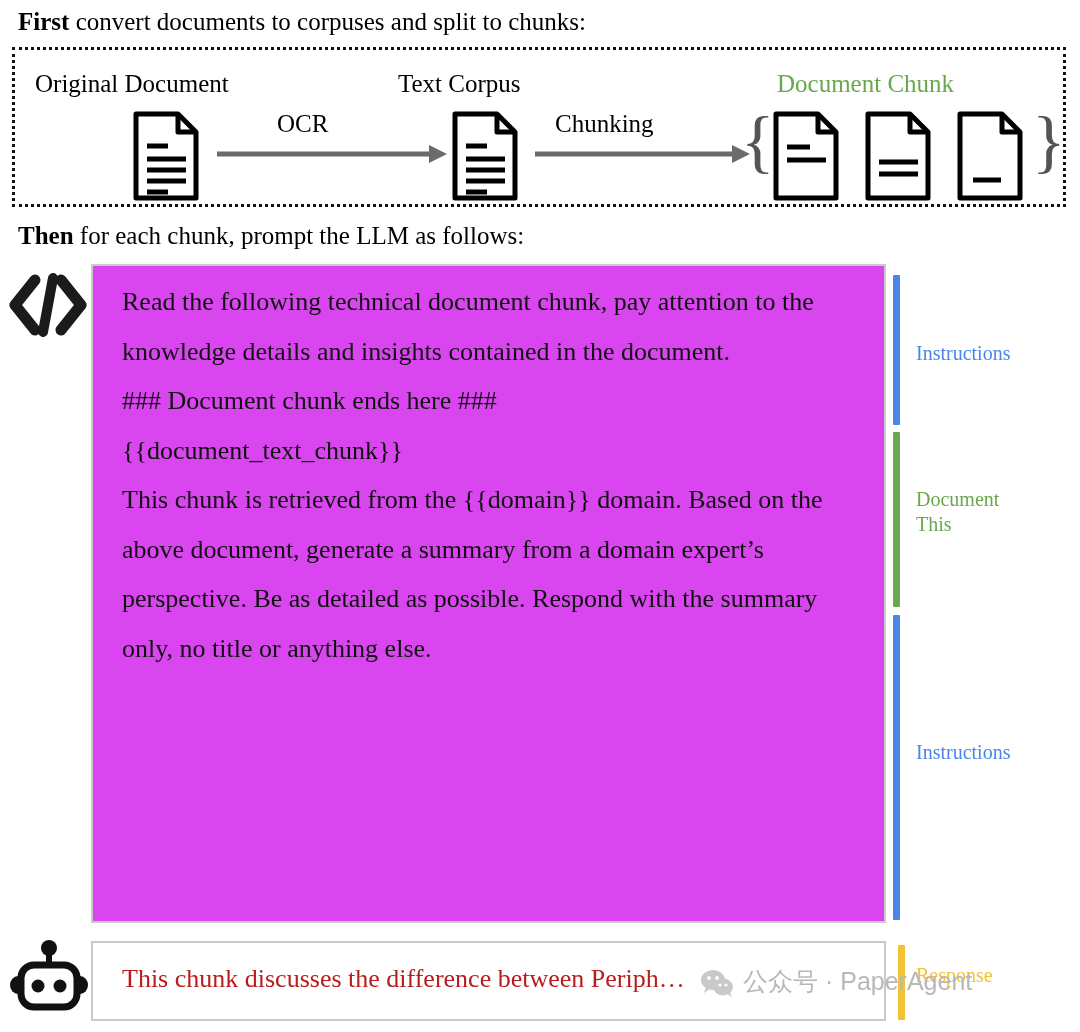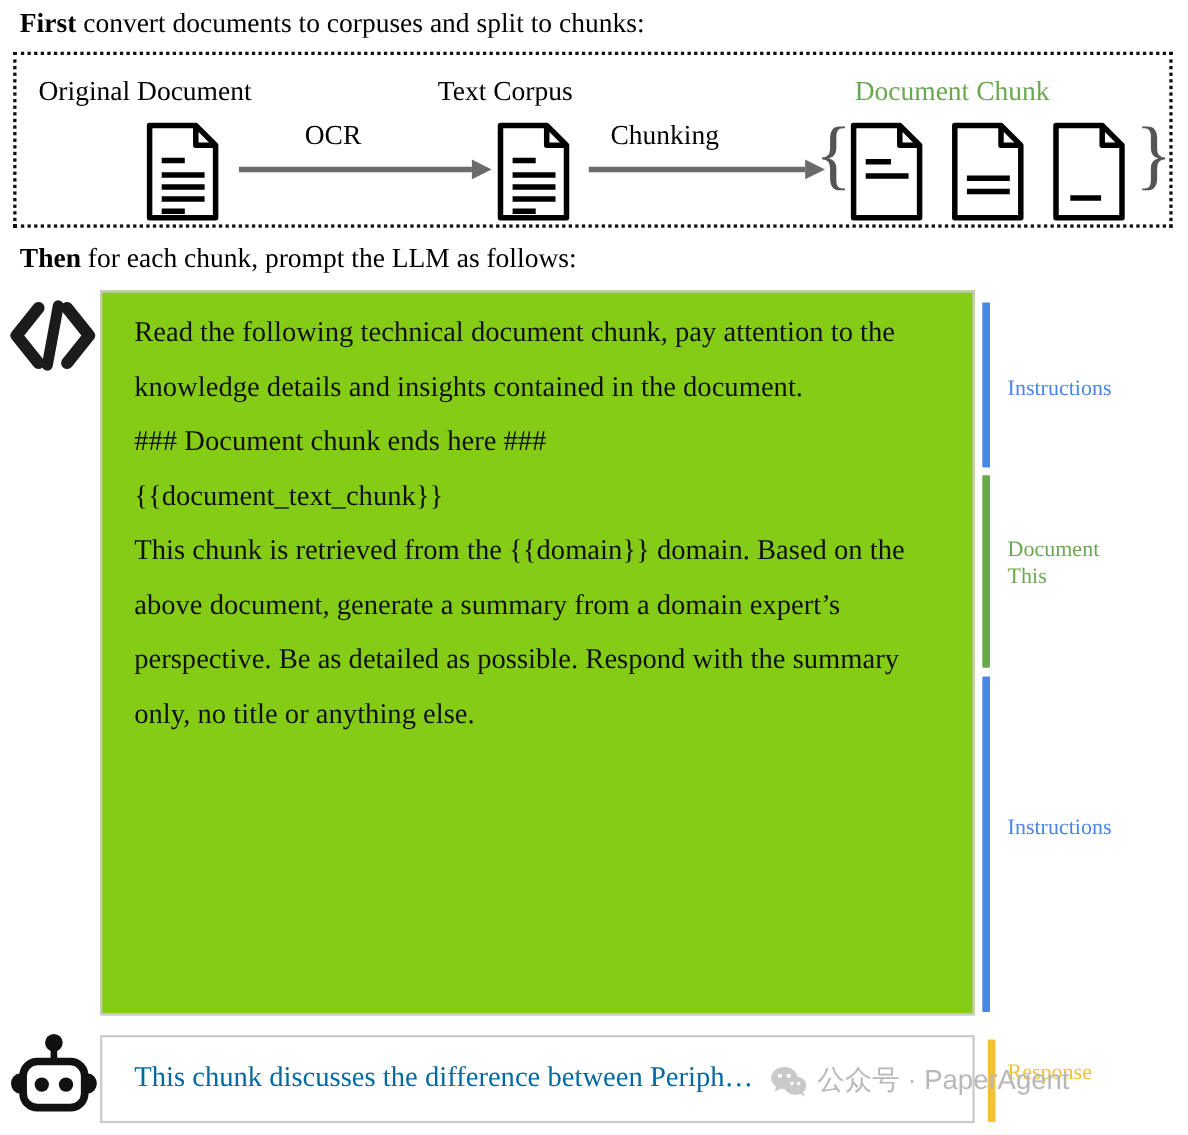--- a/index.html
+++ b/index.html
@@ -111,21 +111,21 @@
   #prompt-icon svg { display: block; }
 
   #prompt-box {
     position: absolute;
     left: 91px;
     top: 264px;
     width: 795px;
     height: 659px;
     border: 2px solid #c9c9c9;
     box-sizing: border-box;
-    background: #84cc16;
+    background: #d946ef;
   }
   .prompt-text {
     position: absolute;
     left: 29px;
     top: 11px;
     width: 742px;
     font-size: 26px;
     line-height: 49.5px;
     color: #111;
   }
@@ -176,21 +176,21 @@
     height: 80px;
     border: 2px solid #c9c9c9;
     box-sizing: border-box;
     background: #fff;
   }
   #response-text {
     position: absolute;
     left: 29px;
     top: 21px;
     font-size: 26px;
-    color: #0369a1;
+    color: #b91c1c;
     white-space: nowrap;
   }
 
   
   #watermark {
     position: absolute;
     left: 700px;
     top: 965px;
     display: flex;
     align-items: flex-end;

